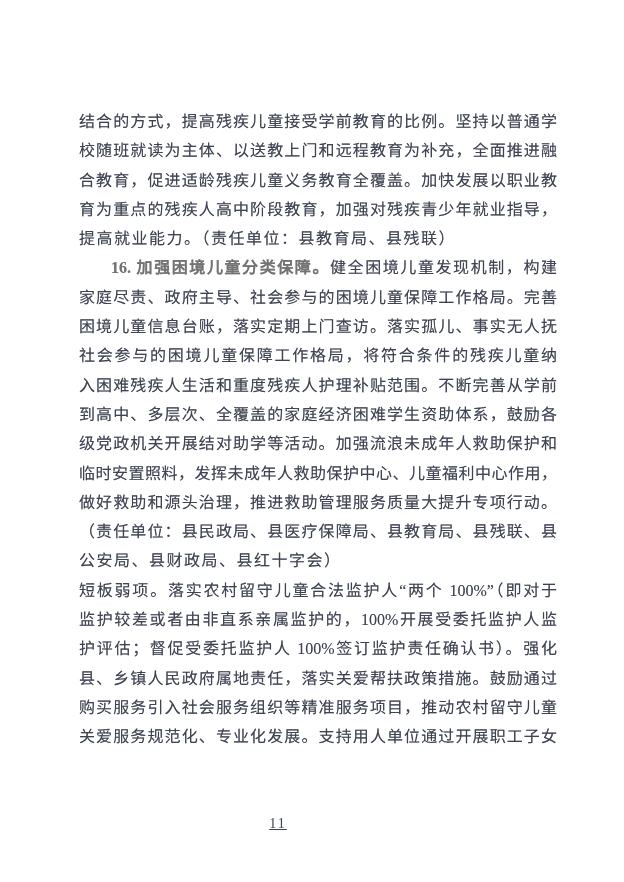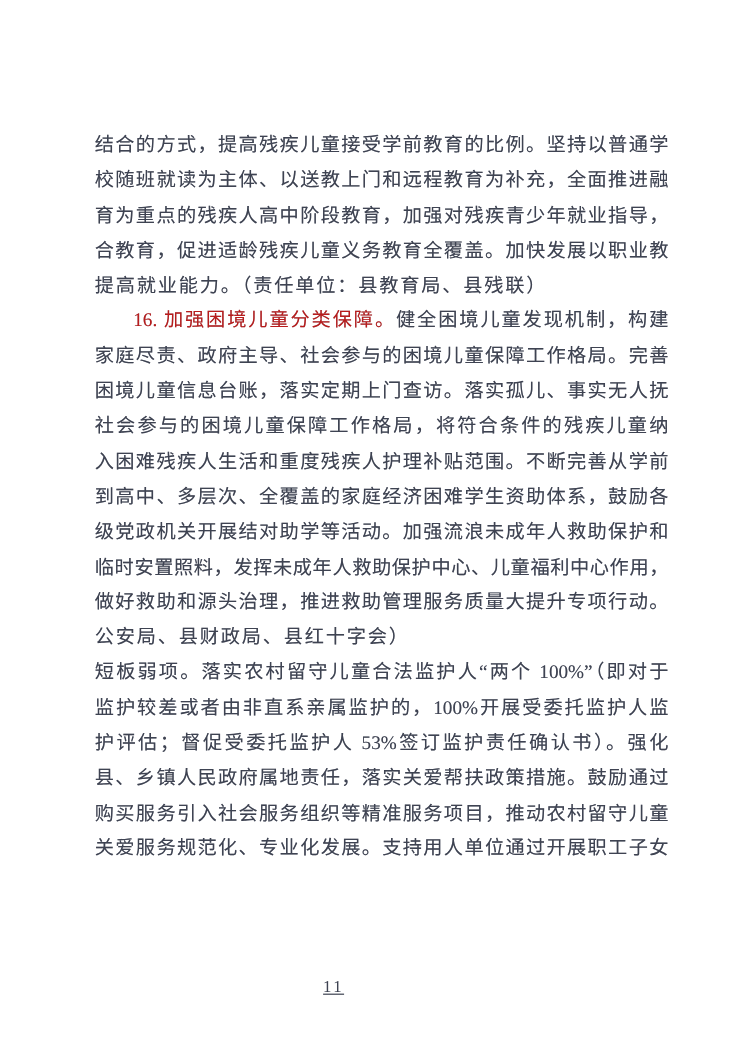--- a/index.html
+++ b/index.html
@@ -46,22 +46,22 @@
   .end {
     text-align: right;
     text-align-last: left;
     letter-spacing: 1.5px;
   }
   
   .ind {
     text-indent: 2em;
   }
   .bold {
-    font-weight: normal;
-    color: #b91c1c;
+    font-weight: bold;
+    color: #737373;
   }
   .page-number {
     position: absolute;
     top: 816px;
     left: 0;
     width: 556px;
     text-align: center;
     font-size: 14px;
     letter-spacing: 2px;
     color: #3e4352;
@@ -70,38 +70,39 @@
 </style>
 </head>
 <body>
 
 <div class="page">
 
   <div class="text-block">
 
     <p class="ln jf">结合的方式，提高残疾儿童接受学前教育的比例。坚持以普通学</p>
     <p class="ln jf">校随班就读为主体、以送教上门和远程教育为补充，全面推进融</p>
+    <p class="ln jf">合教育，促进适龄残疾儿童义务教育全覆盖。加快发展以职业教</p>
     <p class="ln jf">育为重点的残疾人高中阶段教育，加强对残疾青少年就业指导，</p>
-    <p class="ln jf">合教育，促进适龄残疾儿童义务教育全覆盖。加快发展以职业教</p>
     <p class="ln end">提高就业能力。（责任单位：县教育局、县残联）</p>
 
     <p class="ln jf ind"><span class="bold">16. 加强困境儿童分类保障。</span><span>健全困境儿童发现机制，构建</span></p>
     <p class="ln jf">家庭尽责、政府主导、社会参与的困境儿童保障工作格局。完善</p>
     <p class="ln jf">困境儿童信息台账，落实定期上门查访。落实孤儿、事实无人抚</p>
     <p class="ln jf">社会参与的困境儿童保障工作格局，将符合条件的残疾儿童纳</p>
     <p class="ln jf">入困难残疾人生活和重度残疾人护理补贴范围。不断完善从学前</p>
     <p class="ln jf">到高中、多层次、全覆盖的家庭经济困难学生资助体系，鼓励各</p>
     <p class="ln jf">级党政机关开展结对助学等活动。加强流浪未成年人救助保护和</p>
     <p class="ln jf">临时安置照料，发挥未成年人救助保护中心、儿童福利中心作用，</p>
     <p class="ln jf">做好救助和源头治理，推进救助管理服务质量大提升专项行动。</p>
+    <p class="ln jf">（责任单位：县民政局、县医疗保障局、县教育局、县残联、县</p>
     <p class="ln end">公安局、县财政局、县红十字会）</p>
 
     <p class="ln jf">短板弱项。落实农村留守儿童合法监护人“两个 100%”（即对于</p>
     <p class="ln jf">监护较差或者由非直系亲属监护的，100%开展受委托监护人监</p>
-    <p class="ln jf">护评估；督促受委托监护人 53%签订监护责任确认书）。强化</p>
+    <p class="ln jf">护评估；督促受委托监护人 100%签订监护责任确认书）。强化</p>
     <p class="ln jf">县、乡镇人民政府属地责任，落实关爱帮扶政策措施。鼓励通过</p>
     <p class="ln jf">购买服务引入社会服务组织等精准服务项目，推动农村留守儿童</p>
     <p class="ln jf">关爱服务规范化、专业化发展。支持用人单位通过开展职工子女</p>
 
   </div>
 
   <div class="page-number">11</div>
 
 </div>
 

